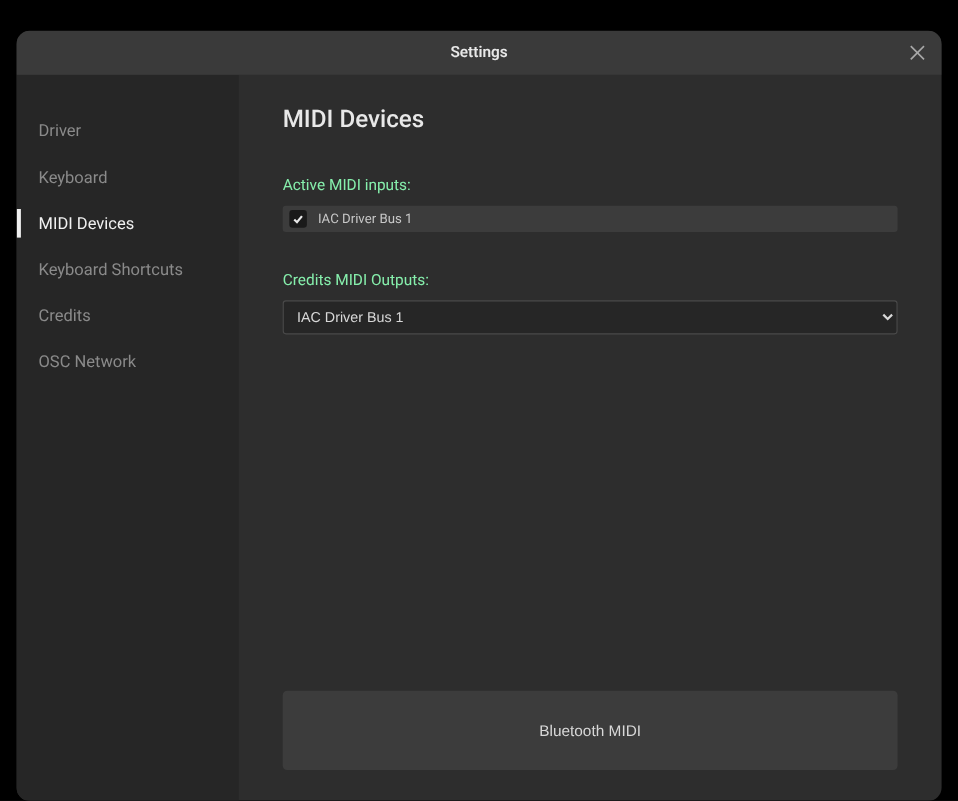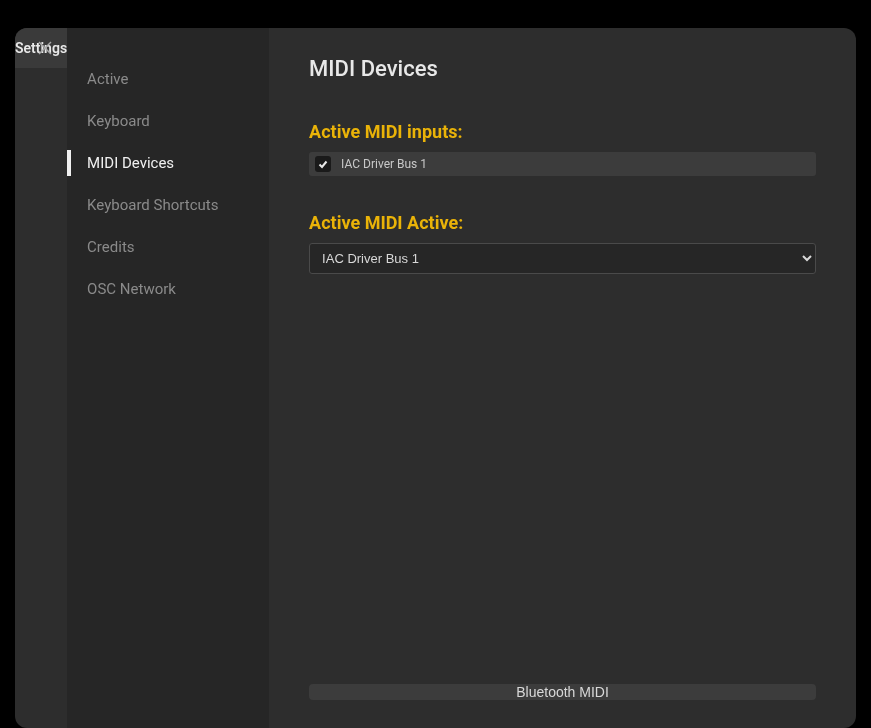--- a/index.html
+++ b/index.html
@@ -16,21 +16,21 @@
       overflow: hidden;
       padding: 28px 15px 0 15px;
     }
     .modal {
       width: 100%;
       height: 100%;
       background: #2d2d2d;
       border-radius: 12px;
       overflow: hidden;
       display: flex;
-      flex-direction: row;
+      flex-direction: column;
     }
     .header {
       height: 40px;
       background: #3a3a3a;
       display: flex;
       align-items: center;
       justify-content: center;
       position: relative;
       flex-shrink: 0;
     }
@@ -93,23 +93,23 @@
       flex-direction: column;
       overflow: hidden;
     }
     .page-title {
       font-size: 22px;
       font-weight: 500;
       color: #e8e8e8;
       margin-bottom: 40px;
     }
     .section-label {
-      font-size: 18px;
-      font-weight: 700;
-      color: #eab308;
+      font-size: 14px;
+      font-weight: 400;
+      color: #86efac;
       margin-bottom: 10px;
     }
     .input-list {
       margin-bottom: 36px;
     }
     .input-row {
       display: flex;
       align-items: center;
       padding: 4px 6px;
       gap: 10px;
@@ -155,21 +155,21 @@
     }
     .spacer {
       flex: 1;
     }
     .bluetooth-btn {
       width: 100%;
       background: #3c3c3c;
       border: none;
       color: #d8d8d8;
       font-size: 14px;
-      padding: 0;
+      padding: 28px;
       border-radius: 4px;
       cursor: pointer;
       margin-bottom: 8px;
     }
   </style>
 </head>
 <body>
 
 <div class="modal">
   <div class="header">
@@ -177,21 +177,21 @@
     <div class="close-btn">
       <svg viewBox="0 0 14 14" fill="none" stroke="currentColor" stroke-width="1.5">
         <line x1="1" y1="1" x2="13" y2="13"></line>
         <line x1="13" y1="1" x2="1" y2="13"></line>
       </svg>
     </div>
   </div>
   <div class="body">
     <div class="sidebar">
       <div class="sidebar-item">
-        <span>Active</span>
+        <span>Driver</span>
       </div>
       <div class="sidebar-item">
         <span>Keyboard</span>
       </div>
       <div class="sidebar-item active">
         <span>MIDI Devices</span>
       </div>
       <div class="sidebar-item">
         <span>Keyboard Shortcuts</span>
       </div>
@@ -210,21 +210,21 @@
         <div class="input-row highlight">
           <div class="checkbox">
             <svg viewBox="0 0 10 10" fill="none" stroke="#e8e8e8" stroke-width="2">
               <polyline points="1.5,5.5 4,8 8.5,2.5"></polyline>
             </svg>
           </div>
           <span class="input-label">IAC Driver Bus 1</span>
         </div>
       </div>
 
-      <div class="section-label">Active MIDI Active:</div>
+      <div class="section-label">Credits MIDI Outputs:</div>
       <div class="select-wrap">
         <select class="output-select">
           <option>IAC Driver Bus 1</option>
         </select>
       </div>
 
       <div class="spacer"></div>
 
       <button class="bluetooth-btn">Bluetooth MIDI</button>
     </div>

